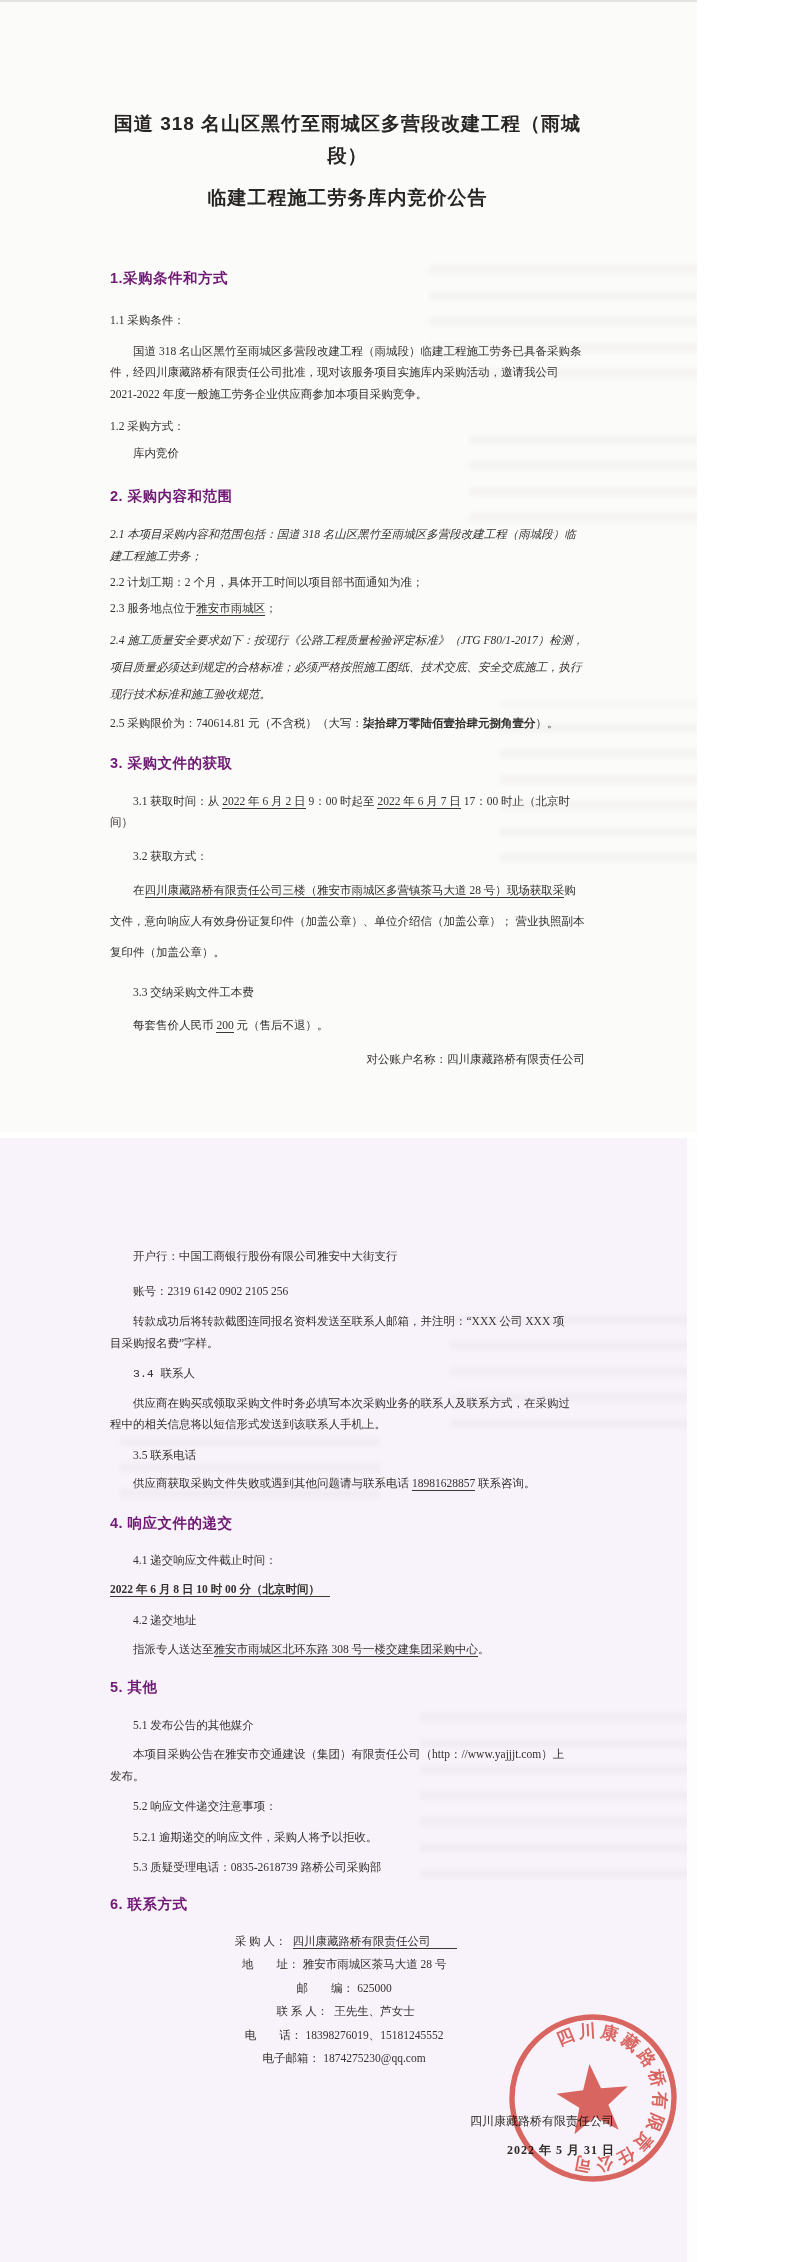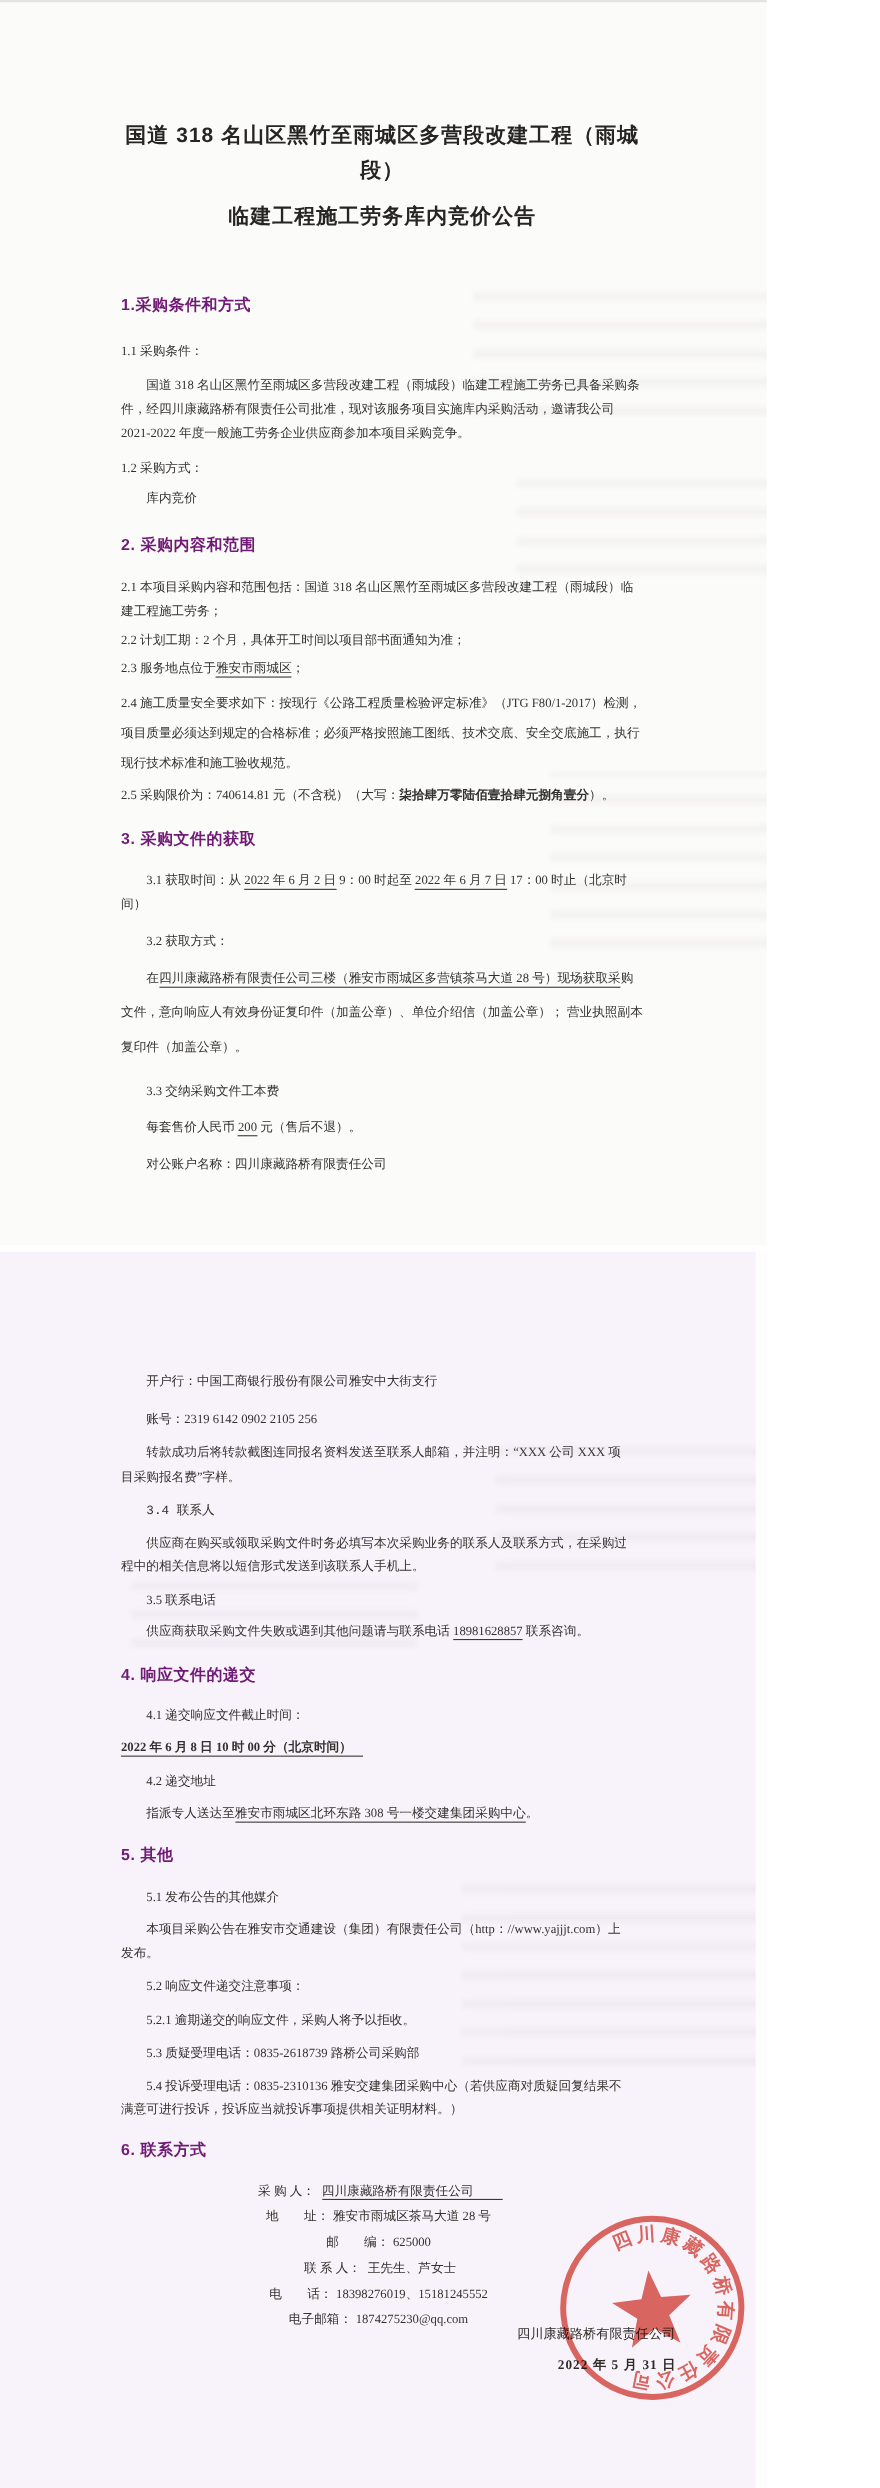--- a/index.html
+++ b/index.html
@@ -48,43 +48,43 @@
     <div class="title">国道 318 名山区黑竹至雨城区多营段改建工程（雨城段）</div>
     <div class="title title2">临建工程施工劳务库内竞价公告</div>
 
     <h2 style="margin-top:52px;">1.采购条件和方式</h2>
     <p class="t" style="margin-top:20px;">1.1 采购条件：</p>
     <p class="t para" style="margin-top:9px;">国道 318 名山区黑竹至雨城区多营段改建工程（雨城段）临建工程施工劳务已具备采购条件，经四川康藏路桥有限责任公司批准，现对该服务项目实施库内采购活动，邀请我公司 2021-2022 年度一般施工劳务企业供应商参加本项目采购竞争。</p>
     <p class="t" style="margin-top:11px;">1.2 采购方式：</p>
     <p class="t ind" style="margin-top:5px;">库内竞价</p>
 
     <h2 style="margin-top:20px;">2. 采购内容和范围</h2>
-    <p class="t" style="margin-top:16px;">2.1 本项目采购内容和范围包括：国道 318 名山区黑竹至雨城区多营段改建工程（雨城段）临建工程施工劳务；</p>
+    <p class="t" style="margin-top:16px;font-style:italic;">2.1 本项目采购内容和范围包括：国道 318 名山区黑竹至雨城区多营段改建工程（雨城段）临建工程施工劳务；</p>
     <p class="t" style="margin-top:5px;">2.2 计划工期：2 个月，具体开工时间以项目部书面通知为准；</p>
     <p class="t" style="margin-top:4px;">
       <span>2.3 服务地点位于</span><span class="u">雅安市雨城区</span><span>；</span>
     </p>
-    <p class="t lh27" style="margin-top:8px;">2.4 施工质量安全要求如下：按现行《公路工程质量检验评定标准》（JTG F80/1-2017）检测，项目质量必须达到规定的合格标准；必须严格按照施工图纸、技术交底、安全交底施工，执行现行技术标准和施工验收规范。</p>
+    <p class="t lh27" style="margin-top:8px;font-style:italic;">2.4 施工质量安全要求如下：按现行《公路工程质量检验评定标准》（JTG F80/1-2017）检测，项目质量必须达到规定的合格标准；必须严格按照施工图纸、技术交底、安全交底施工，执行现行技术标准和施工验收规范。</p>
     <p class="t" style="margin-top:5px;">
       <span>2.5 采购限价为：740614.81 元（不含税）（大写：</span><span class="b">柒拾肆万零陆佰壹拾肆元捌角壹分</span><span>）。</span>
     </p>
 
     <h2 style="margin-top:16px;">3. 采购文件的获取</h2>
     <p class="t ind" style="margin-top:16px;">
       <span>3.1 获取时间：从 </span><span class="u">2022 年 6 月 2 日</span><span> 9：00 时起至 </span><span class="u">2022 年 6 月 7 日</span><span> 17：00 时止（北京时间）</span>
     </p>
     <p class="t ind" style="margin-top:12px;">3.2 获取方式：</p>
     <p class="t para lh31" style="margin-top:8px;">
       <span>在</span><span class="u">四川康藏路桥有限责任公司三楼（雅安市雨城区多营镇茶马大道 28 号）现场获取采</span><span>购文件，意向响应人有效身份证复印件（加盖公章）、单位介绍信（加盖公章）； 营业执照副本复印件（加盖公章）。</span>
     </p>
     <p class="t ind" style="margin-top:14px;">3.3 交纳采购文件工本费</p>
     <p class="t ind" style="margin-top:11px;">
       <span>每套售价人民币 </span><span class="u">200</span><span> 元（售后不退）。</span>
     </p>
-    <p class="t ind" style="margin-top:13px;">对公账户名称：四川康藏路桥有限责任公司</p>
+    <p class="t ind" style="margin-top:13px;text-align:right;">对公账户名称：四川康藏路桥有限责任公司</p>
   </div>
 
   <div class="gap"></div>
 
   <div class="page page2">
     <div class="bleed b4"></div>
     <div class="bleed b5"></div>
     <div class="bleed b6"></div>
 
     <p class="t ind">开户行：中国工商银行股份有限公司雅安中大街支行</p>
@@ -105,21 +105,20 @@
     <p class="t ind" style="margin-top:8px;">
       <span>指派专人送达至</span><span class="u">雅安市雨城区北环东路 308 号一楼交建集团采购中心</span><span>。</span>
     </p>
 
     <h2 style="margin-top:14px;">5. 其他</h2>
     <p class="t ind" style="margin-top:16px;">5.1 发布公告的其他媒介</p>
     <p class="t para" style="margin-top:8px;">本项目采购公告在雅安市交通建设（集团）有限责任公司（http：//www.yajjjt.com）上发布。</p>
     <p class="t ind" style="margin-top:9px;">5.2 响应文件递交注意事项：</p>
     <p class="t ind" style="margin-top:9px;">5.2.1 逾期递交的响应文件，采购人将予以拒收。</p>
     <p class="t ind" style="margin-top:9px;">5.3 质疑受理电话：0835-2618739 路桥公司采购部</p>
-    <p class="t para" style="margin-top:8px;">5.4 投诉受理电话：0835-2310136 雅安交建集团采购中心（若供应商对质疑回复结果不满意可进行投诉，投诉应当就投诉事项提供相关证明材料。）</p>
 
     <h2 style="margin-top:13px;">6. 联系方式</h2>
     <div style="margin-top:14px;">
       <div class="contact-line"><span class="clabel">采 购 人：</span><span class="u uext2">四川康藏路桥有限责任公司</span></div>
       <div class="contact-line"><span class="clabel">地　　址：</span><span>雅安市雨城区茶马大道 28 号</span></div>
       <div class="contact-line"><span class="clabel">邮　　编：</span><span>625000</span></div>
       <div class="contact-line"><span class="clabel">联 系 人：</span><span>王先生、芦女士</span></div>
       <div class="contact-line"><span class="clabel">电　　话：</span><span>18398276019、15181245552</span></div>
       <div class="contact-line"><span class="clabel">电子邮箱：</span><span>1874275230@qq.com</span></div>
     </div>

